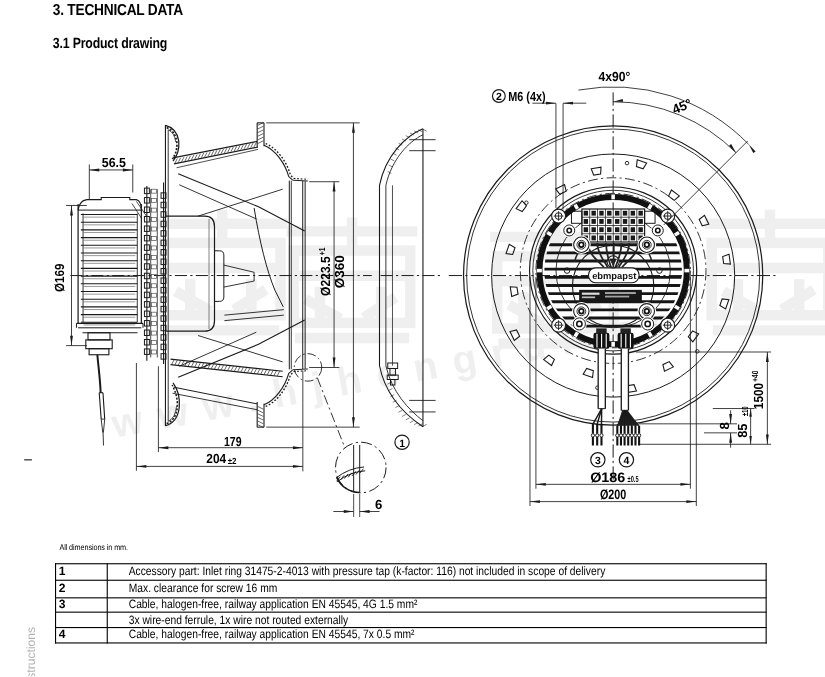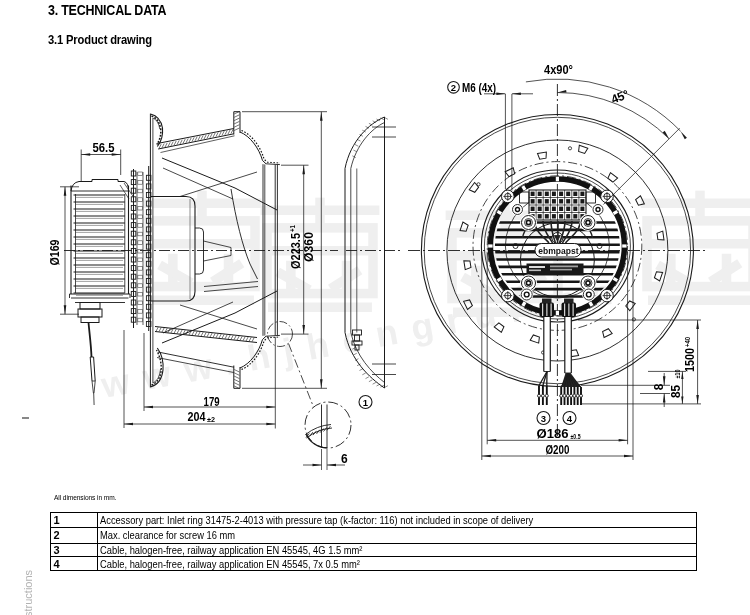--- a/index.html
+++ b/index.html
@@ -2,21 +2,21 @@
 <html><head><meta charset="utf-8">
 <style>
 html,body{margin:0;padding:0;background:#fff;}
 #page{position:relative;width:750px;height:615px;background:#fff;overflow:hidden;font-family:"Liberation Sans",sans-serif;}
 h1{position:absolute;left:47.5px;top:2.4px;font-size:14.5px;font-weight:bold;letter-spacing:-0.25px;color:#000;margin:0;transform:scaleX(0.86);transform-origin:left top;white-space:nowrap;}
 h2{position:absolute;left:47.5px;top:31.8px;font-size:13.5px;font-weight:bold;letter-spacing:-0.2px;color:#000;margin:0;transform:scaleX(0.83);transform-origin:left top;white-space:nowrap;}
 #alldim{position:absolute;left:54px;top:493.2px;font-size:7.5px;letter-spacing:-0.1px;color:#000;transform:scaleX(0.88);transform-origin:left top;white-space:nowrap;}
 #tbl{position:absolute;left:49.5px;top:512px;border-collapse:collapse;table-layout:fixed;width:647px;}
 #tbl td{border:1px solid #000;font-size:11px;color:#000;padding:0 2px 0 3px;vertical-align:middle;white-space:nowrap;overflow:hidden;}
 #tbl .c1{width:41px;font-weight:bold;}
-#tbl .c2{padding-left:2px;}
+#tbl .c2{padding-left:19px;}
 #tbl .t{display:inline-block;transform:scaleX(0.85);transform-origin:left center;white-space:nowrap;}
 svg{position:absolute;left:0;top:0;}
 </style></head>
 <body>
 <div id="page">
 <svg width="750" height="615" viewBox="0 0 750 615">
 <g stroke="#efefef" stroke-width="9.5" fill="none">
         <rect x="149.0" y="220.85" width="106" height="65.72"></rect>
         <line x1="149.0" y1="243.64" x2="255.0" y2="243.64"></line>
         <line x1="142.64" y1="203.36" x2="261.36" y2="203.36"></line>
@@ -746,18 +746,22 @@
           <td class="c2"><span class="t">Accessory part: Inlet ring 31475-2-4013 with pressure tap (k-factor: 116) not included in scope of delivery</span></td>
         </tr>
         <tr style="height:15.2px">
           <td class="c1">2</td>
           <td class="c2"><span class="t">Max. clearance for screw 16 mm</span></td>
         </tr>
         <tr style="height:13.7px">
           <td class="c1">3</td>
           <td class="c2"><span class="t">Cable, halogen-free, railway application EN 45545, 4G 1.5 mm²</span></td>
         </tr>
+        <tr style="height:13.6px">
+          <td class="c1"></td>
+          <td class="c2"><span class="t">3x wire-end ferrule, 1x wire not routed externally</span></td>
+        </tr>
         <tr style="height:13.8px">
           <td class="c1">4</td>
           <td class="c2"><span class="t">Cable, halogen-free, railway application EN 45545, 7x 0.5 mm²</span></td>
         </tr>
       </tbody>
     </table>
 </div>
 </body></html>

